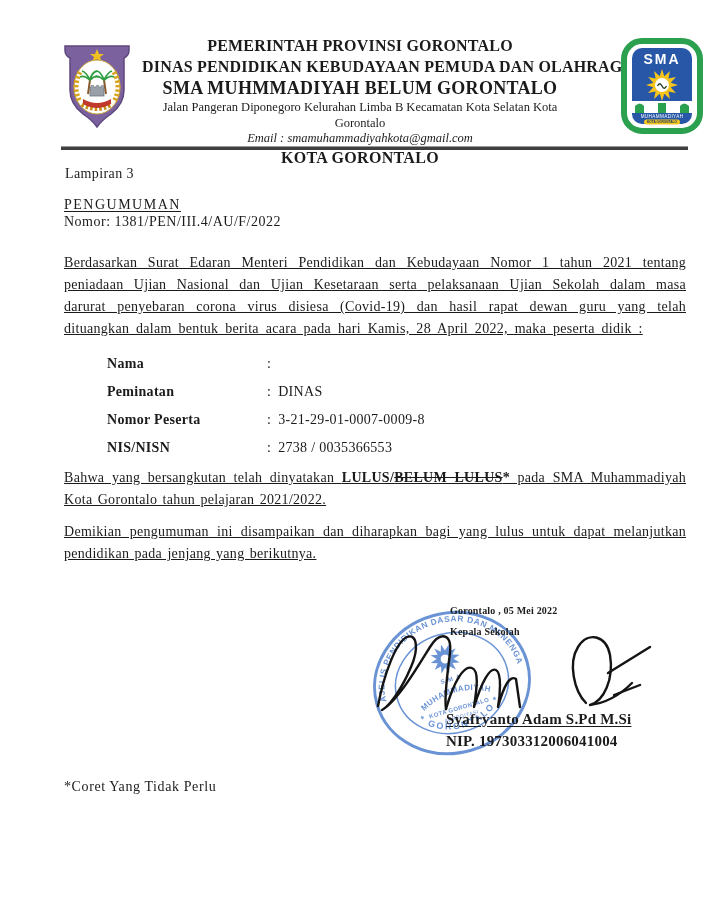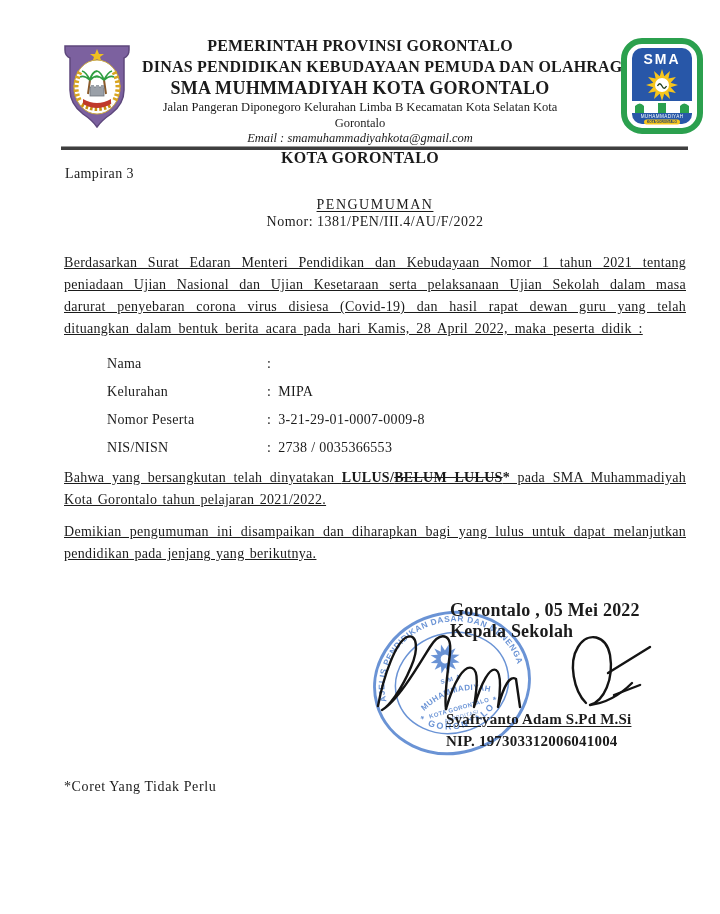--- a/index.html
+++ b/index.html
@@ -19,44 +19,44 @@
   .haddr { font-size:12.5px; line-height:16px; }
   .hmail { font-style:italic; font-size:12.5px; line-height:15px; }
   .hcity { font-weight:bold; font-size:16px; line-height:19px; margin-top:2px; letter-spacing:.3px; }
   .logo-left  { position:absolute; top:40px; left:57px;  width:80px; height:92px; }
   .logo-right { position:absolute; top:37px; left:620px; width:84px; height:98px; }
   .head-rule { position:absolute; top:146px; left:61px; width:627px; height:4px;
                border-top:1px solid #9a9a9a; background:#3f3f3f; }
 
   
   .lampiran { position:absolute; top:166px; left:65px; font-size:14px; letter-spacing:.4px; }
-  .title-block { position:absolute; top:195px; left:64px; width:622px; text-align:center; }
+  .title-block { position:absolute; top:195px; left:64px; width:622px; text-align:left; }
   .doc-title { display:inline-block; font-size:14px; letter-spacing:1.5px;
                text-decoration:underline; text-underline-offset:2px; line-height:16px; }
   .doc-number { font-size:14px; letter-spacing:.5px; line-height:17px; margin-top:0; }
 
   .para { position:absolute; left:64px; width:622px; font-size:14px; line-height:22px;
           text-align:justify; letter-spacing:.3px;text-decoration:underline; }
   .p1 { top:252px; word-spacing:3px; }
   .p2 { top:467px; word-spacing:1.5px; }
   .p3 { top:521px; word-spacing:1.5px; }
   .strike { text-decoration:line-through; }
   .b { font-weight:bold; }
 
   .fields { position:absolute; top:356px; left:107px; width:540px; }
   .field-row { display:flex; height:28px; font-size:14px; letter-spacing:.3px; align-items:flex-start; }
-  .field-label { width:160px; flex:0 0 160px; }
+  .field-label { width:160px; flex:0 0 160px;font-weight:bold; }
   .field-colon { flex:0 0 auto; margin-right:7px; }
   .field-value { flex:1; }
 
   
   .stamp { position:absolute; top:608px; left:366px; width:172px; height:150px; z-index:1; }
   .ink   { position:absolute; top:616px; left:358px; width:296px; height:116px; z-index:2; }
   .sig-head { position:absolute; top:600px; left:450px; z-index:3;
-              font-weight:bold; font-size:18px; line-height:21px; letter-spacing:.2px; }
+              font-weight:bold; font-size:10px; line-height:21px; letter-spacing:.2px; }
   .sig-name-block { position:absolute; top:708px; left:446px; z-index:3;
               font-weight:bold; font-size:15px; line-height:22px; letter-spacing:.2px; }
   .sig-name { text-decoration:underline; text-underline-offset:2px; }
 
   .footnote { position:absolute; top:779px; left:64px; font-size:14px; letter-spacing:.6px; }
 
   svg text { font-family:"Liberation Sans","DejaVu Sans",sans-serif; }
 </style>
 </head>
 <body>
@@ -80,21 +80,21 @@
       <rect x="33" y="47" width="14" height="9" fill="#9aa0a8" stroke="#6e737b" stroke-width=".8"></rect>
       <rect x="34" y="45" width="3" height="3" fill="#9aa0a8"></rect>
       <rect x="39" y="45" width="3" height="3" fill="#9aa0a8"></rect>
       <rect x="44" y="45" width="3" height="3" fill="#9aa0a8"></rect>
       <path d="M26,59 Q40,67 54,59 L54,64 Q40,72 26,64 Z" fill="#c0392b"></path>
     </svg>
 
     <div class="head-text">
       <div class="h1a">PEMERINTAH PROVINSI GORONTALO</div>
       <div class="h1b">DINAS PENDIDIKAN KEBUDAYAAN PEMUDA DAN OLAHRAGA</div>
-      <div class="h1c">SMA MUHMMADIYAH KOTA GORONTALO</div>
+      <div class="h1c">SMA MUHMMADIYAH BELUM GORONTALO</div>
       <div class="haddr">Jalan Pangeran Diponegoro Kelurahan Limba B Kecamatan Kota Selatan Kota Gorontalo</div>
       <div class="hmail">Email : smamuhammadiyahkota@gmail.com</div>
       <div class="hcity">KOTA GORONTALO</div>
     </div>
 
     <svg class="logo-right" viewBox="0 0 84 98">
       <rect x="4" y="4" width="76" height="90" rx="18" fill="#ffffff" stroke="#2ba04e" stroke-width="6"></rect>
       <rect x="12" y="11" width="60" height="76" rx="10" fill="#2857a8"></rect>
       <text x="42" y="27" font-size="14" font-weight="bold" fill="#ffffff" text-anchor="middle" letter-spacing="2">SMA</text>
       <polygon fill="#f6c51d" points="42,32 44.3,39.3 50,34.1 48.4,41.6 55.9,40 50.7,45.7 58,48 50.7,50.3 55.9,56 48.4,54.4 50,61.9 44.3,56.7 42,64 39.7,56.7 34,61.9 35.6,54.4 28.1,56 33.3,50.3 26,48 33.3,45.7 28.1,40 35.6,41.6 34,34.1 39.7,39.3"></polygon>
@@ -120,23 +120,23 @@
   </div>
 
   <p class="para p1">Berdasarkan Surat Edaran Menteri Pendidikan dan Kebudayaan Nomor 1 tahun 2021 tentang peniadaan Ujian Nasional dan Ujian Kesetaraan serta pelaksanaan Ujian Sekolah dalam masa darurat penyebaran corona  virus disiesa (Covid-19) dan hasil rapat dewan guru yang telah dituangkan dalam bentuk berita acara pada hari Kamis, 28 April 2022, maka peserta didik :</p>
 
   <div class="fields">
     <div class="field-row">
       <span class="field-label">Nama</span>
       <span class="field-colon">:</span>
     </div>
     <div class="field-row">
-      <span class="field-label">Kelurahan</span>
-      <span class="field-colon">:</span>
-      <span class="field-value">MIPA</span>
+      <span class="field-label">Peminatan</span>
+      <span class="field-colon">:</span>
+      <span class="field-value">DINAS</span>
     </div>
     <div class="field-row">
       <span class="field-label">Nomor Peserta</span>
       <span class="field-colon">:</span>
       <span class="field-value">3-21-29-01-0007-0009-8</span>
     </div>
     <div class="field-row">
       <span class="field-label">NIS/NISN</span>
       <span class="field-colon">:</span>
       <span class="field-value">2738 / 0035366553</span>

